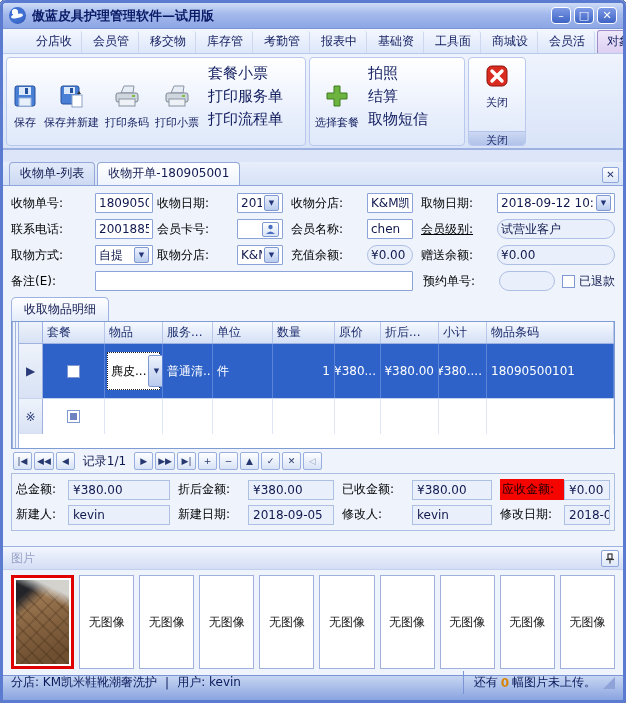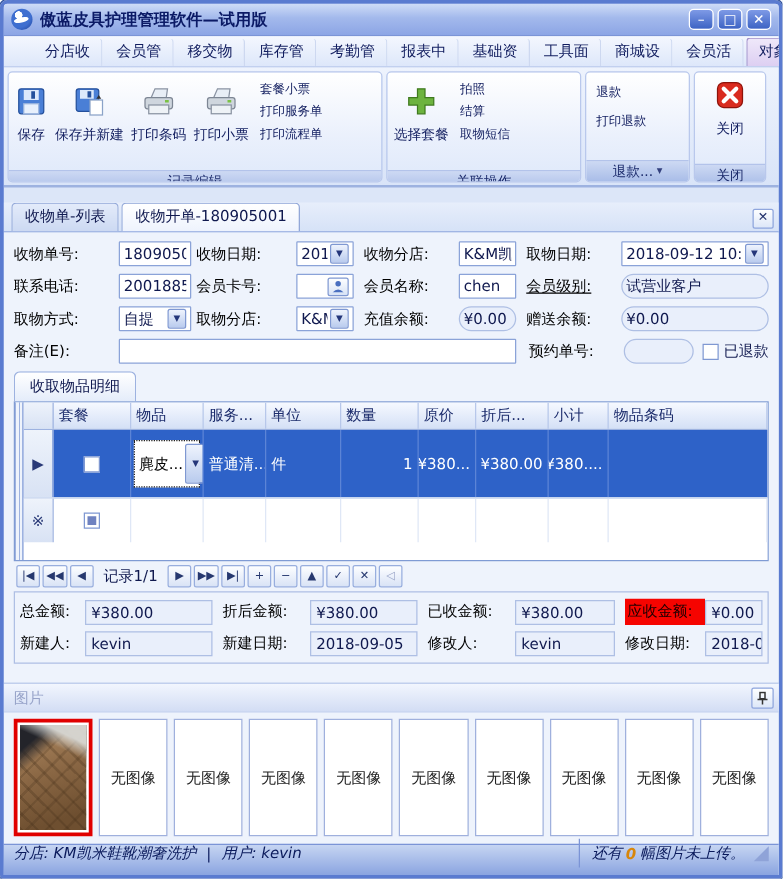--- a/index.html
+++ b/index.html
@@ -32,21 +32,21 @@
     background:linear-gradient(#eef3fd,#d9e4f8); border-bottom:2px solid #9db2e0; }
   .rgroup { display:flex; flex-direction:column; border:1px solid #b9c8ec; border-radius:4px;
     background:linear-gradient(#ffffff,#eaf0fc 60%,#dfe9fa); overflow:hidden; }
   .rbody { flex:1; display:flex; align-items:stretch; padding:2px 3px; gap:2px; }
   .rcaption { height:17px; flex:none; text-align:center; font-size:11px; color:#1b2a6b;
     background:linear-gradient(#cdd9f3,#a9bde8); border-top:1px solid #b3c3ea; display:flex; align-items:center; justify-content:center; gap:3px;margin-top:16px; }
   .bigbtn { display:flex; flex-direction:column; align-items:center; justify-content:flex-end; gap:3px;
     padding:3px 2px; border-radius:3px; font-size:11px; white-space:nowrap; color:#101c5e; }
   .bigbtn svg { flex:none; }
   .stackcol { display:flex; flex-direction:column; justify-content:space-between; padding:2px 2px; }
-  .smallbtn { padding:2px 3px; font-size:10px; white-space:nowrap; color:#101c5e; border-radius:2px; }
+  .smallbtn { padding:2px 3px; font-size:15px; white-space:nowrap; color:#101c5e; border-radius:2px; }
   .g1 { width:300px; } .g2 { width:156px; } .g3 { width:84px; } .g4 { width:58px; }
   .capArrow { font-size:9px; color:#33407e; }
 
   
   .docbar { height:24px; flex:none; display:flex; align-items:flex-end; gap:2px; padding:2px 4px 0 6px;
     background:linear-gradient(#e7eefb,#d6e2f7); border-bottom:1px solid #8fa6dd;margin-top:12px; }
   .dtab { padding:2px 10px 3px; border:1px solid #93a8d8; border-bottom:none; border-radius:4px 4px 0 0;
     background:linear-gradient(#e3ebfa,#ccd9f2); white-space:nowrap; }
   .dtab.active { background:linear-gradient(#ffffff,#eef3fd); font-weight:normal; }
   .docspacer { flex:1; }
@@ -122,21 +122,21 @@
       linear-gradient(205deg, rgba(216,216,212,.95) 0 14%, rgba(216,216,212,0) 26%),
       linear-gradient(140deg, #23242a 0 16%, rgba(35,36,42,0) 30%),
       repeating-linear-gradient(45deg, rgba(60,40,20,.25) 0 2px, rgba(0,0,0,0) 2px 9px),
       repeating-linear-gradient(-45deg, rgba(60,40,20,.2) 0 2px, rgba(0,0,0,0) 2px 11px),
       linear-gradient(160deg,#a8835c 10%, #8a6744 45%, #6e4f30 85%);
   }
 
   
   .statusbar { height:25px; flex:none; display:flex; align-items:center; padding:0 4px 11px 8px;
     background:linear-gradient(#c6d5f2,#93acе3 70%,#8aa4e0); background:linear-gradient(#c6d5f2,#8aa4e0);
-    border-top:1px solid #7b94d6; color:#0a1a5c;font-style:italic; }
+    border-top:1px solid #7b94d6; color:#0a1a5c; }
   .sb-left { display:flex; gap:8px; align-items:center; flex:1; white-space:nowrap; overflow:hidden; }
   .sb-right { display:flex; align-items:center; gap:3px; border-left:1px solid #7b94d6; padding:3px 4px 3px 10px; white-space:nowrap; }
   .sb-count { color:#d8860a; font-weight:bold; }
   .grip { width:0; height:0; border-left:12px solid transparent; border-bottom:12px solid #8fa3d8; margin-left:4px; }
 </style>
 </head>
 <body>
 
 <div class="window">
 
@@ -233,32 +233,20 @@
         </div>
         <div class="stackcol">
           <div class="smallbtn">拍照</div>
           <div class="smallbtn">结算</div>
           <div class="smallbtn">取物短信</div>
         </div>
       </div>
       <div class="rcaption">关联操作</div>
     </div>
 
-    <div class="rgroup g3">
-      <div class="rbody">
-        <div class="stackcol" style="justify-content:space-around;">
-          <div class="smallbtn">退款</div>
-          <div class="smallbtn">打印退款</div>
-        </div>
-      </div>
-      <div class="rcaption">
-        <span>退款...</span>
-        <span class="capArrow">▾</span>
-      </div>
-    </div>
 
     <div class="rgroup g4">
       <div class="rbody" style="justify-content:center;">
         <div class="bigbtn">
           <span>
             <svg width="26" height="26" viewBox="0 0 26 26">
                 <rect x="3" y="3" width="20" height="20" rx="5" fill="#d92b1f" stroke="#8e130b"></rect>
                 <path d="M8 8 L18 18 M18 8 L8 18" stroke="#fff" stroke-width="3.4" stroke-linecap="round"></path>
               </svg>
           </span>
@@ -384,20 +372,21 @@
               <span class="txt">麂皮...</span>
               <span class="ddbtn">▼</span>
             </div>
           </div>
           <div class="gc">普通清...</div>
           <div class="gc">件</div>
           <div class="gc num">1</div>
           <div class="gc num">¥380...</div>
           <div class="gc num">¥380.00</div>
           <div class="gc num">¥380....</div>
+          <div class="gc">18090500101</div>
         </div>
         <div class="grow gnew">
           <div class="gsel">※</div>
           <div class="gc">
               <div class="ckbox dim"></div>
             </div>
           <div class="gc"></div>
             <div class="gc"></div>
             <div class="gc"></div>
             <div class="gc"></div>

